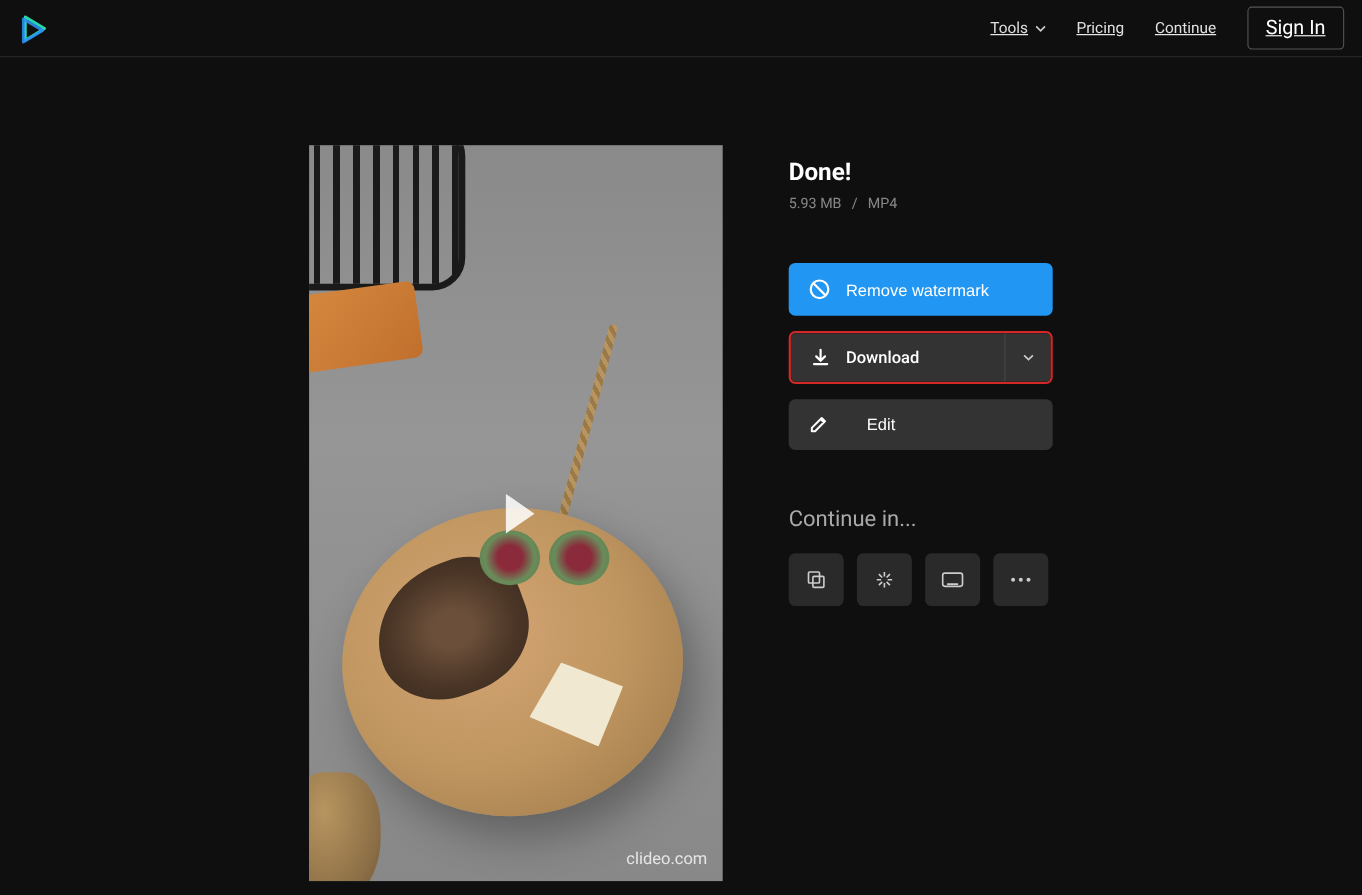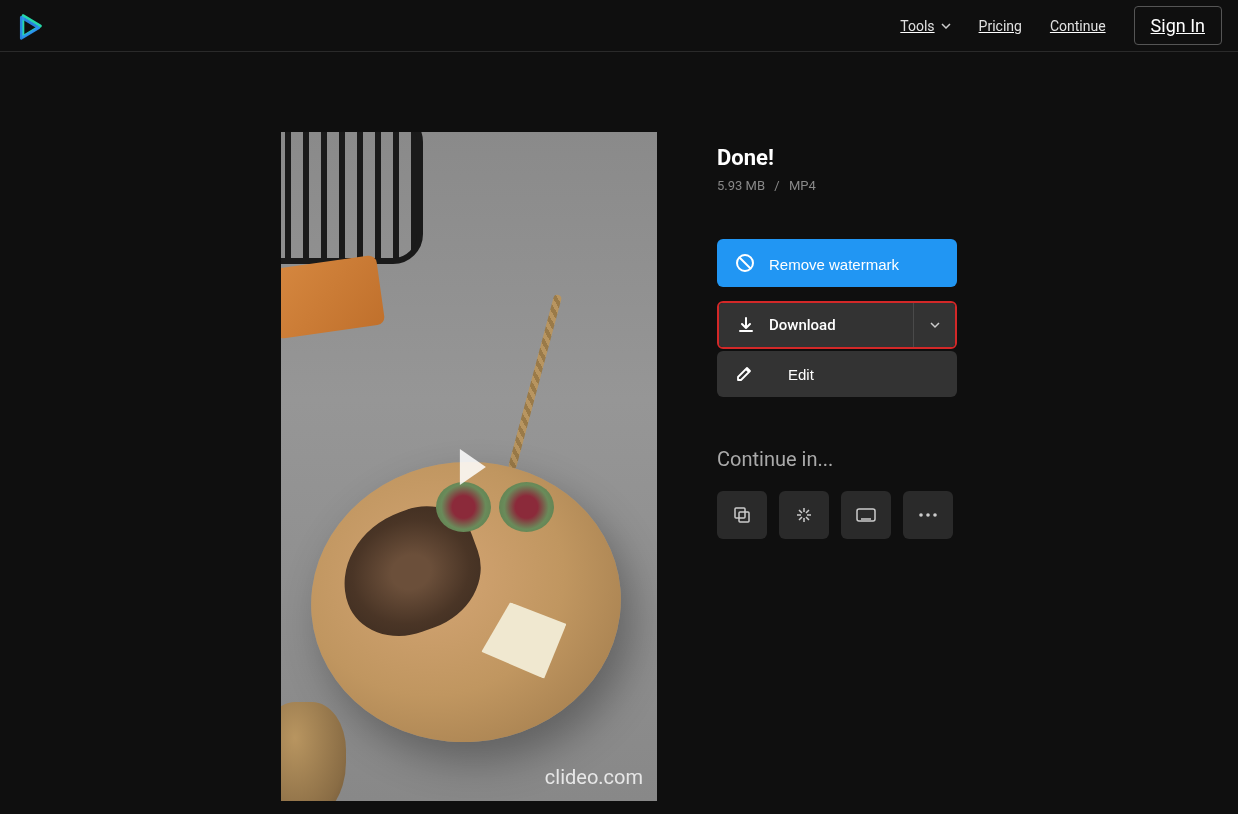--- a/index.html
+++ b/index.html
@@ -171,21 +171,21 @@
       top: 50%;
       transform: translate(-35%, -50%);
       z-index: 10;
       cursor: pointer;
     }
     .watermark {
       position: absolute;
       bottom: 12px;
       right: 14px;
       color: rgba(255,255,255,0.8);
-      font-size: 20px;
+      font-size: 15px;
       z-index: 10;
       margin-left: 24px;
     }
     .controls {
       width: 240px;
     }
     .done-title {
       font-size: 22px;
       font-weight: 700;
       margin-bottom: 8px;
@@ -217,21 +217,21 @@
       background: #2196f3;
     }
     .btn-dark {
       background: #333333;
       gap: 35px;
     }
     .btn-download-wrap {
       display: flex;
       border: 2px solid #d32828;
       border-radius: 6px;
-      margin-bottom: 2px;
+      margin-bottom: 14px;
       overflow: hidden;
     }
     .btn-download {
       display: flex;
       align-items: center;
       gap: 14px;
       flex: 1;
       padding: 13px 18px;
       background: #333333;
       font-size: 15px;

